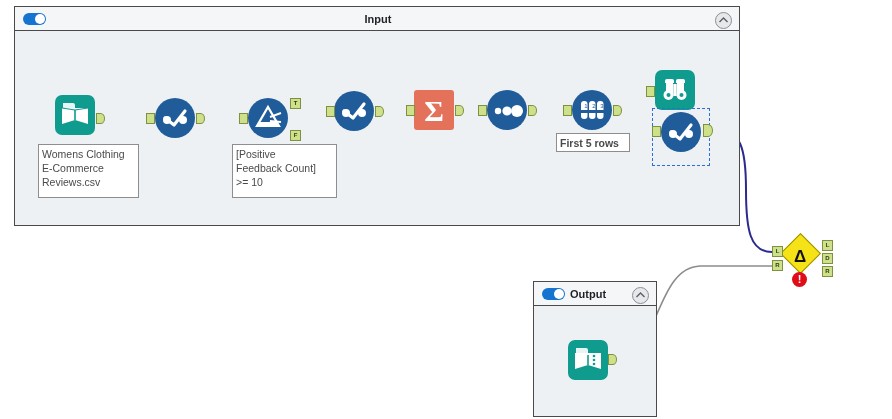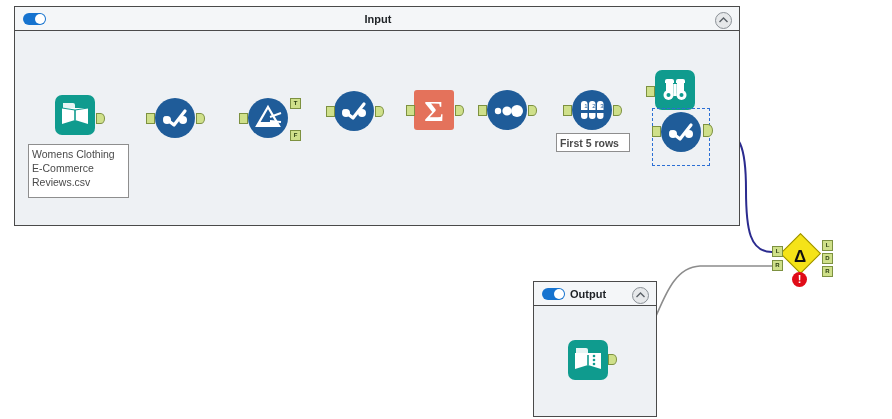--- a/index.html
+++ b/index.html
@@ -245,18 +245,21 @@
     <div class="diamond" style="left:0;top:0;"></div>
     <div class="delta" style="left:8px;top:9px;">Δ</div>
   </div>
   <div class="anch-lbl" style="left:772px;top:246px;">L</div>
   <div class="anch-lbl" style="left:772px;top:260px;">R</div>
   <div class="anch-lbl" style="left:822px;top:240px;">L</div>
   <div class="anch-lbl" style="left:822px;top:253px;">D</div>
   <div class="anch-lbl" style="left:822px;top:266px;">R</div>
   <div class="errbadge" style="left:792px;top:272px;">!</div>
 
-  <div class="note" style="left:28px;top:144px;width:101px;height:54px;">Womens Clothing
+  <div class="note" style="left:38px;top:144px;width:101px;height:54px;">Womens Clothing
 E-Commerce
 Reviews.csv</div>
+  <div class="note" style="left:232px;top:144px;width:105px;height:54px;">[Positive
+Feedback Count]
+&gt;= 10</div>
   <div class="note" style="left:556px;top:133px;width:74px;height:19px;line-height:15px;font-weight:bold;">First 5 rows</div>
 
 </div>
 
 </body></html>

